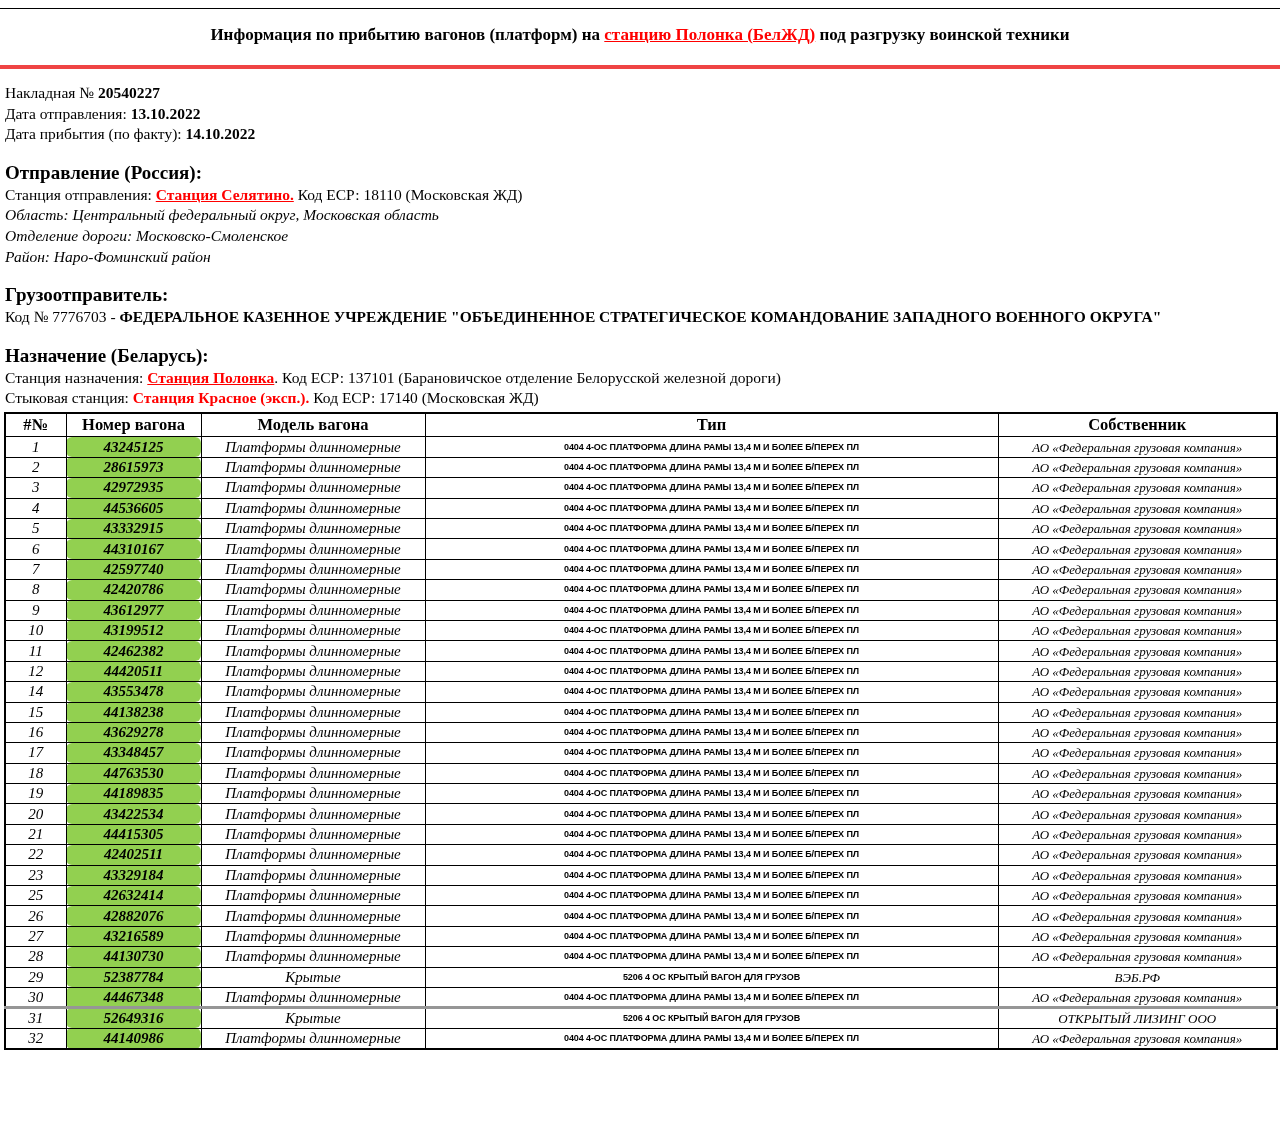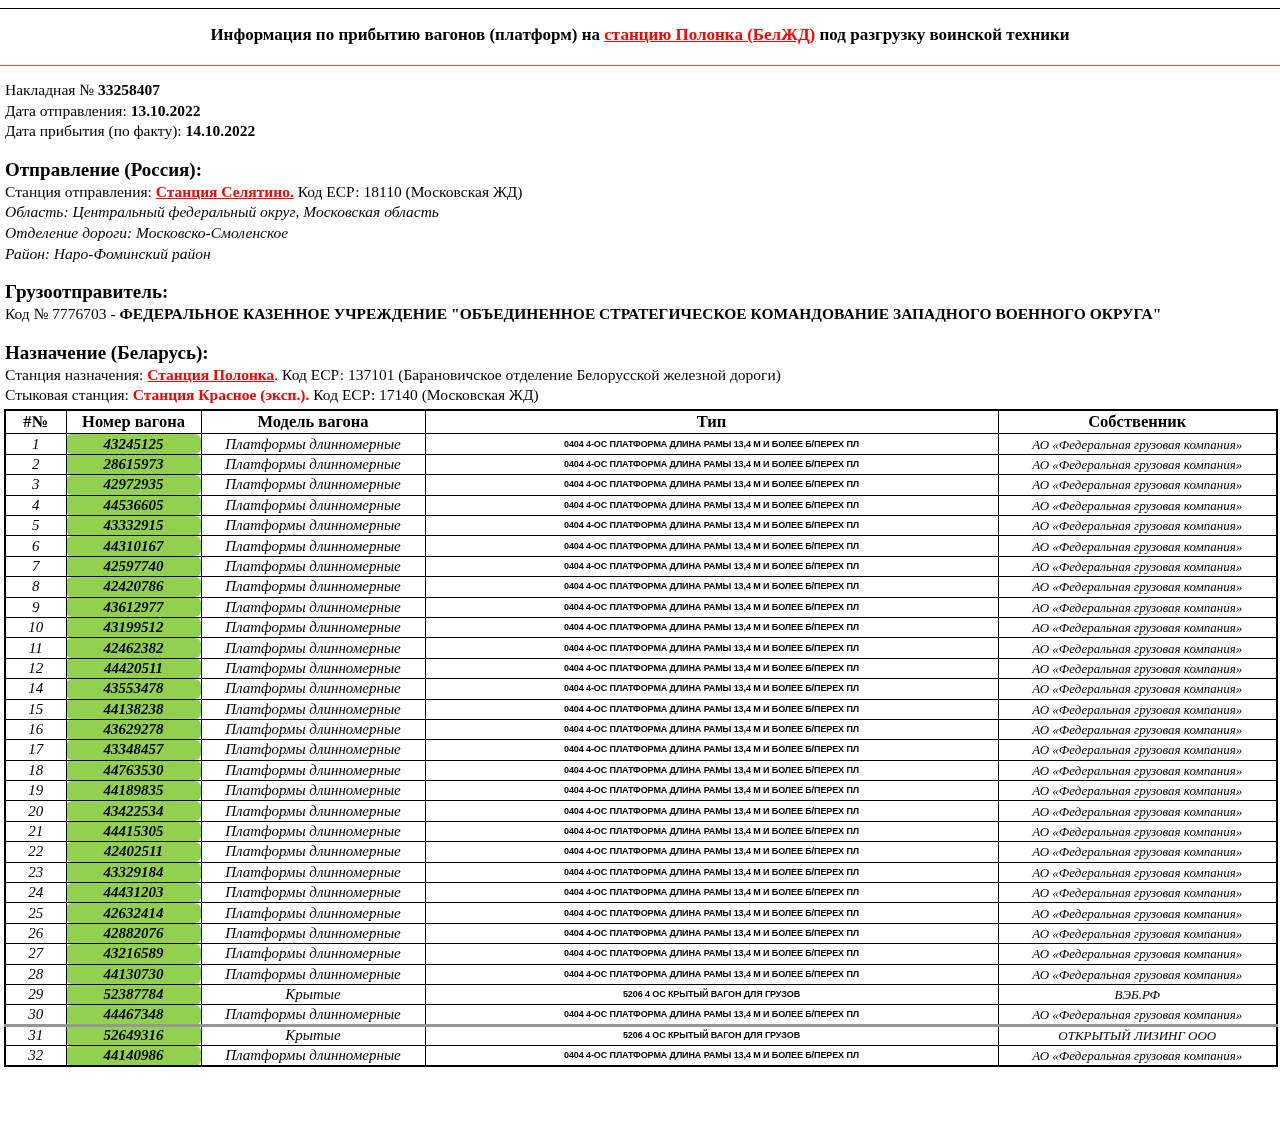--- a/index.html
+++ b/index.html
@@ -9,21 +9,21 @@
   * { box-sizing: border-box; }
   html, body { margin: 0; padding: 0; }
   body {
     width: 1280px; height: 1146px; overflow: hidden;
     background: #fff; color: #000;
     font-family: "Liberation Serif", serif;
   }
   .title-box {
     margin-top: 8px;
     border-top: 1px solid #000;
-    border-bottom: 1px solid #ef4444;
+    border-bottom: 4px solid #ef4444;
     text-align: center;
     font-weight: bold;
     font-size: 17px;
     padding: 15px 70px 19px;
     line-height: 22px;
   }
   .red-link {
     color: var(--red);
     font-weight: bold;
     text-decoration: underline;
@@ -79,21 +79,21 @@
   tr.page-break td { border-top: 3px solid #969696; }
 </style>
 </head>
 <body>
 
 <div class="title-box">
   <span>Информация по прибытию вагонов (платформ) на </span><span class="red-link">станцию Полонка (БелЖД)</span><span> под разгрузку воинской техники</span>
 </div>
 
 <div class="meta">
-  <div><span>Накладная № </span><b>33258407</b></div>
+  <div><span>Накладная № </span><b>20540227</b></div>
   <div><span>Дата отправления: </span><b>13.10.2022</b></div>
   <div><span>Дата прибытия (по факту): </span><b>14.10.2022</b></div>
 </div>
 
 <h2>Отправление (Россия):</h2>
 <div class="line">
   <span>Станция отправления: </span><span class="red-link">Станция Селятино.</span><span> Код ЕСР: 18110 (Московская ЖД)</span>
 </div>
 <div class="line italic-line">Область: Центральный федеральный округ, Московская область</div>
 <div class="line italic-line">Отделение дороги: Московско-Смоленское</div>
@@ -278,27 +278,20 @@
         <td class="c-owner">АО «Федеральная грузовая компания»</td>
       </tr>
       <tr>
         <td class="c-n">23</td>
         <td class="c-wagon">43329184</td>
         <td class="c-model">Платформы длинномерные</td>
         <td class="c-type">0404 4-ОС ПЛАТФОРМА ДЛИНА РАМЫ 13,4 М И БОЛЕЕ Б/ПЕРЕХ ПЛ</td>
         <td class="c-owner">АО «Федеральная грузовая компания»</td>
       </tr>
       <tr>
-        <td class="c-n">24</td>
-        <td class="c-wagon">44431203</td>
-        <td class="c-model">Платформы длинномерные</td>
-        <td class="c-type">0404 4-ОС ПЛАТФОРМА ДЛИНА РАМЫ 13,4 М И БОЛЕЕ Б/ПЕРЕХ ПЛ</td>
-        <td class="c-owner">АО «Федеральная грузовая компания»</td>
-      </tr>
-      <tr>
         <td class="c-n">25</td>
         <td class="c-wagon">42632414</td>
         <td class="c-model">Платформы длинномерные</td>
         <td class="c-type">0404 4-ОС ПЛАТФОРМА ДЛИНА РАМЫ 13,4 М И БОЛЕЕ Б/ПЕРЕХ ПЛ</td>
         <td class="c-owner">АО «Федеральная грузовая компания»</td>
       </tr>
       <tr>
         <td class="c-n">26</td>
         <td class="c-wagon">42882076</td>
         <td class="c-model">Платформы длинномерные</td>

